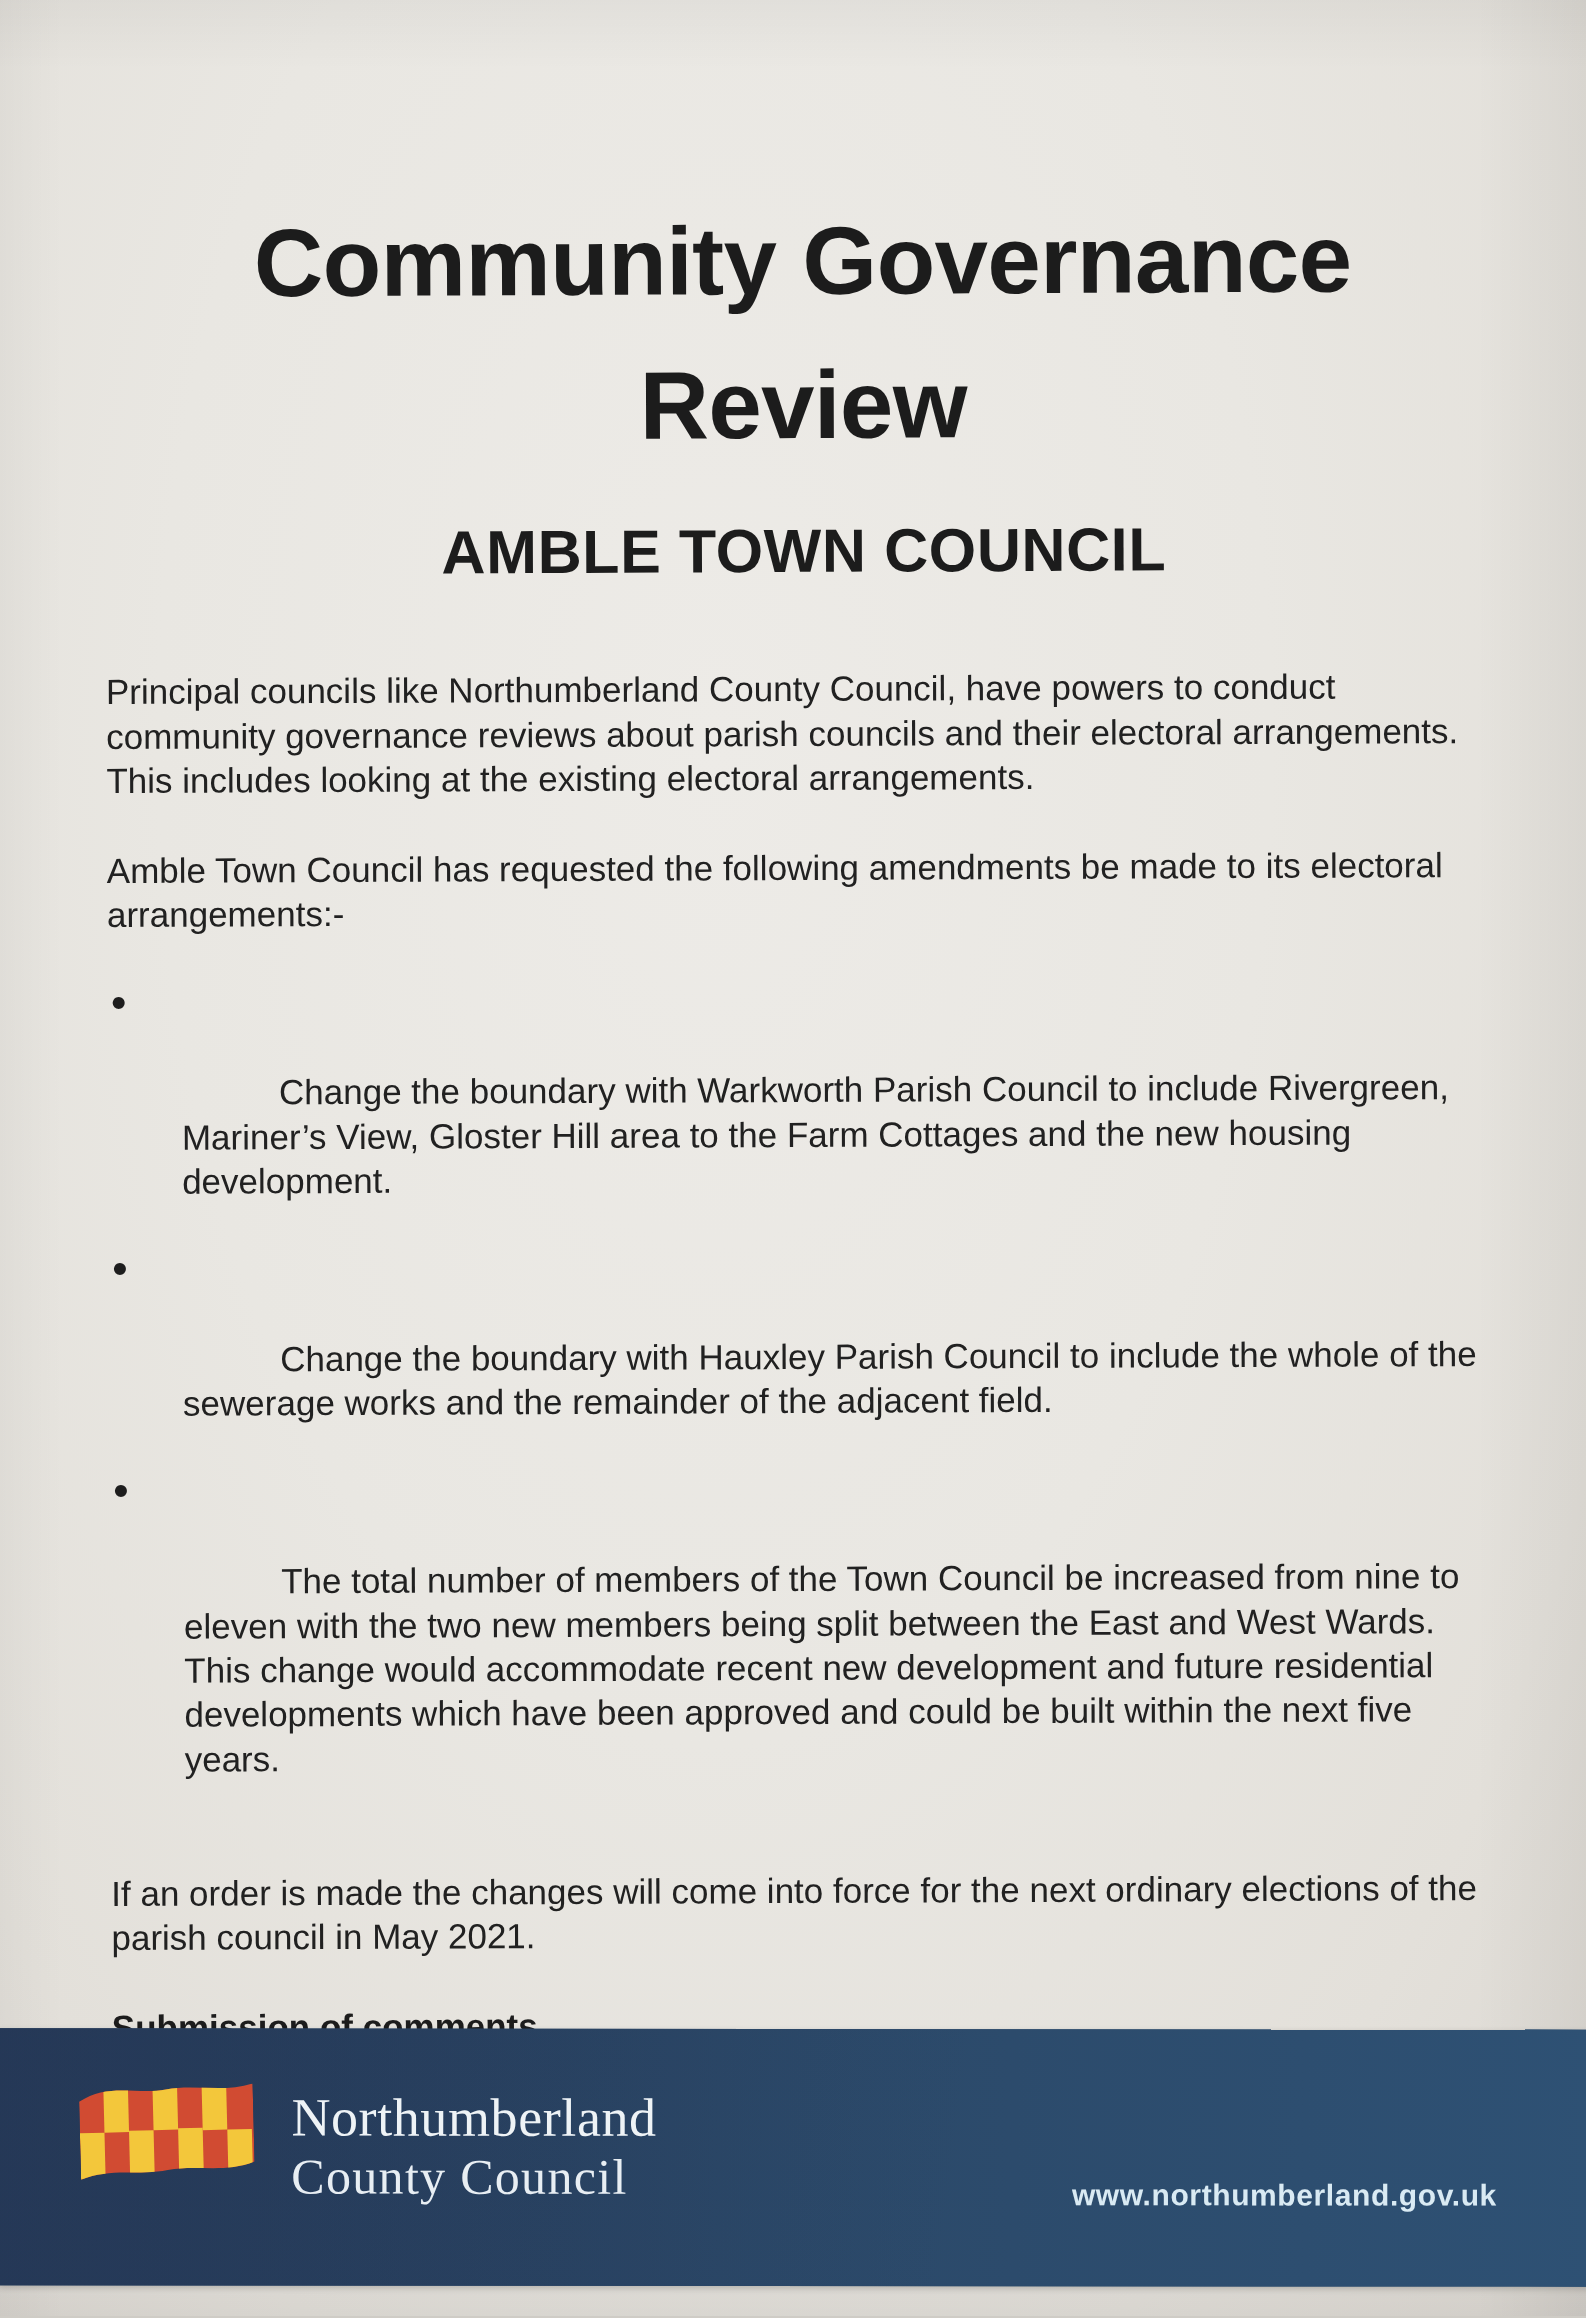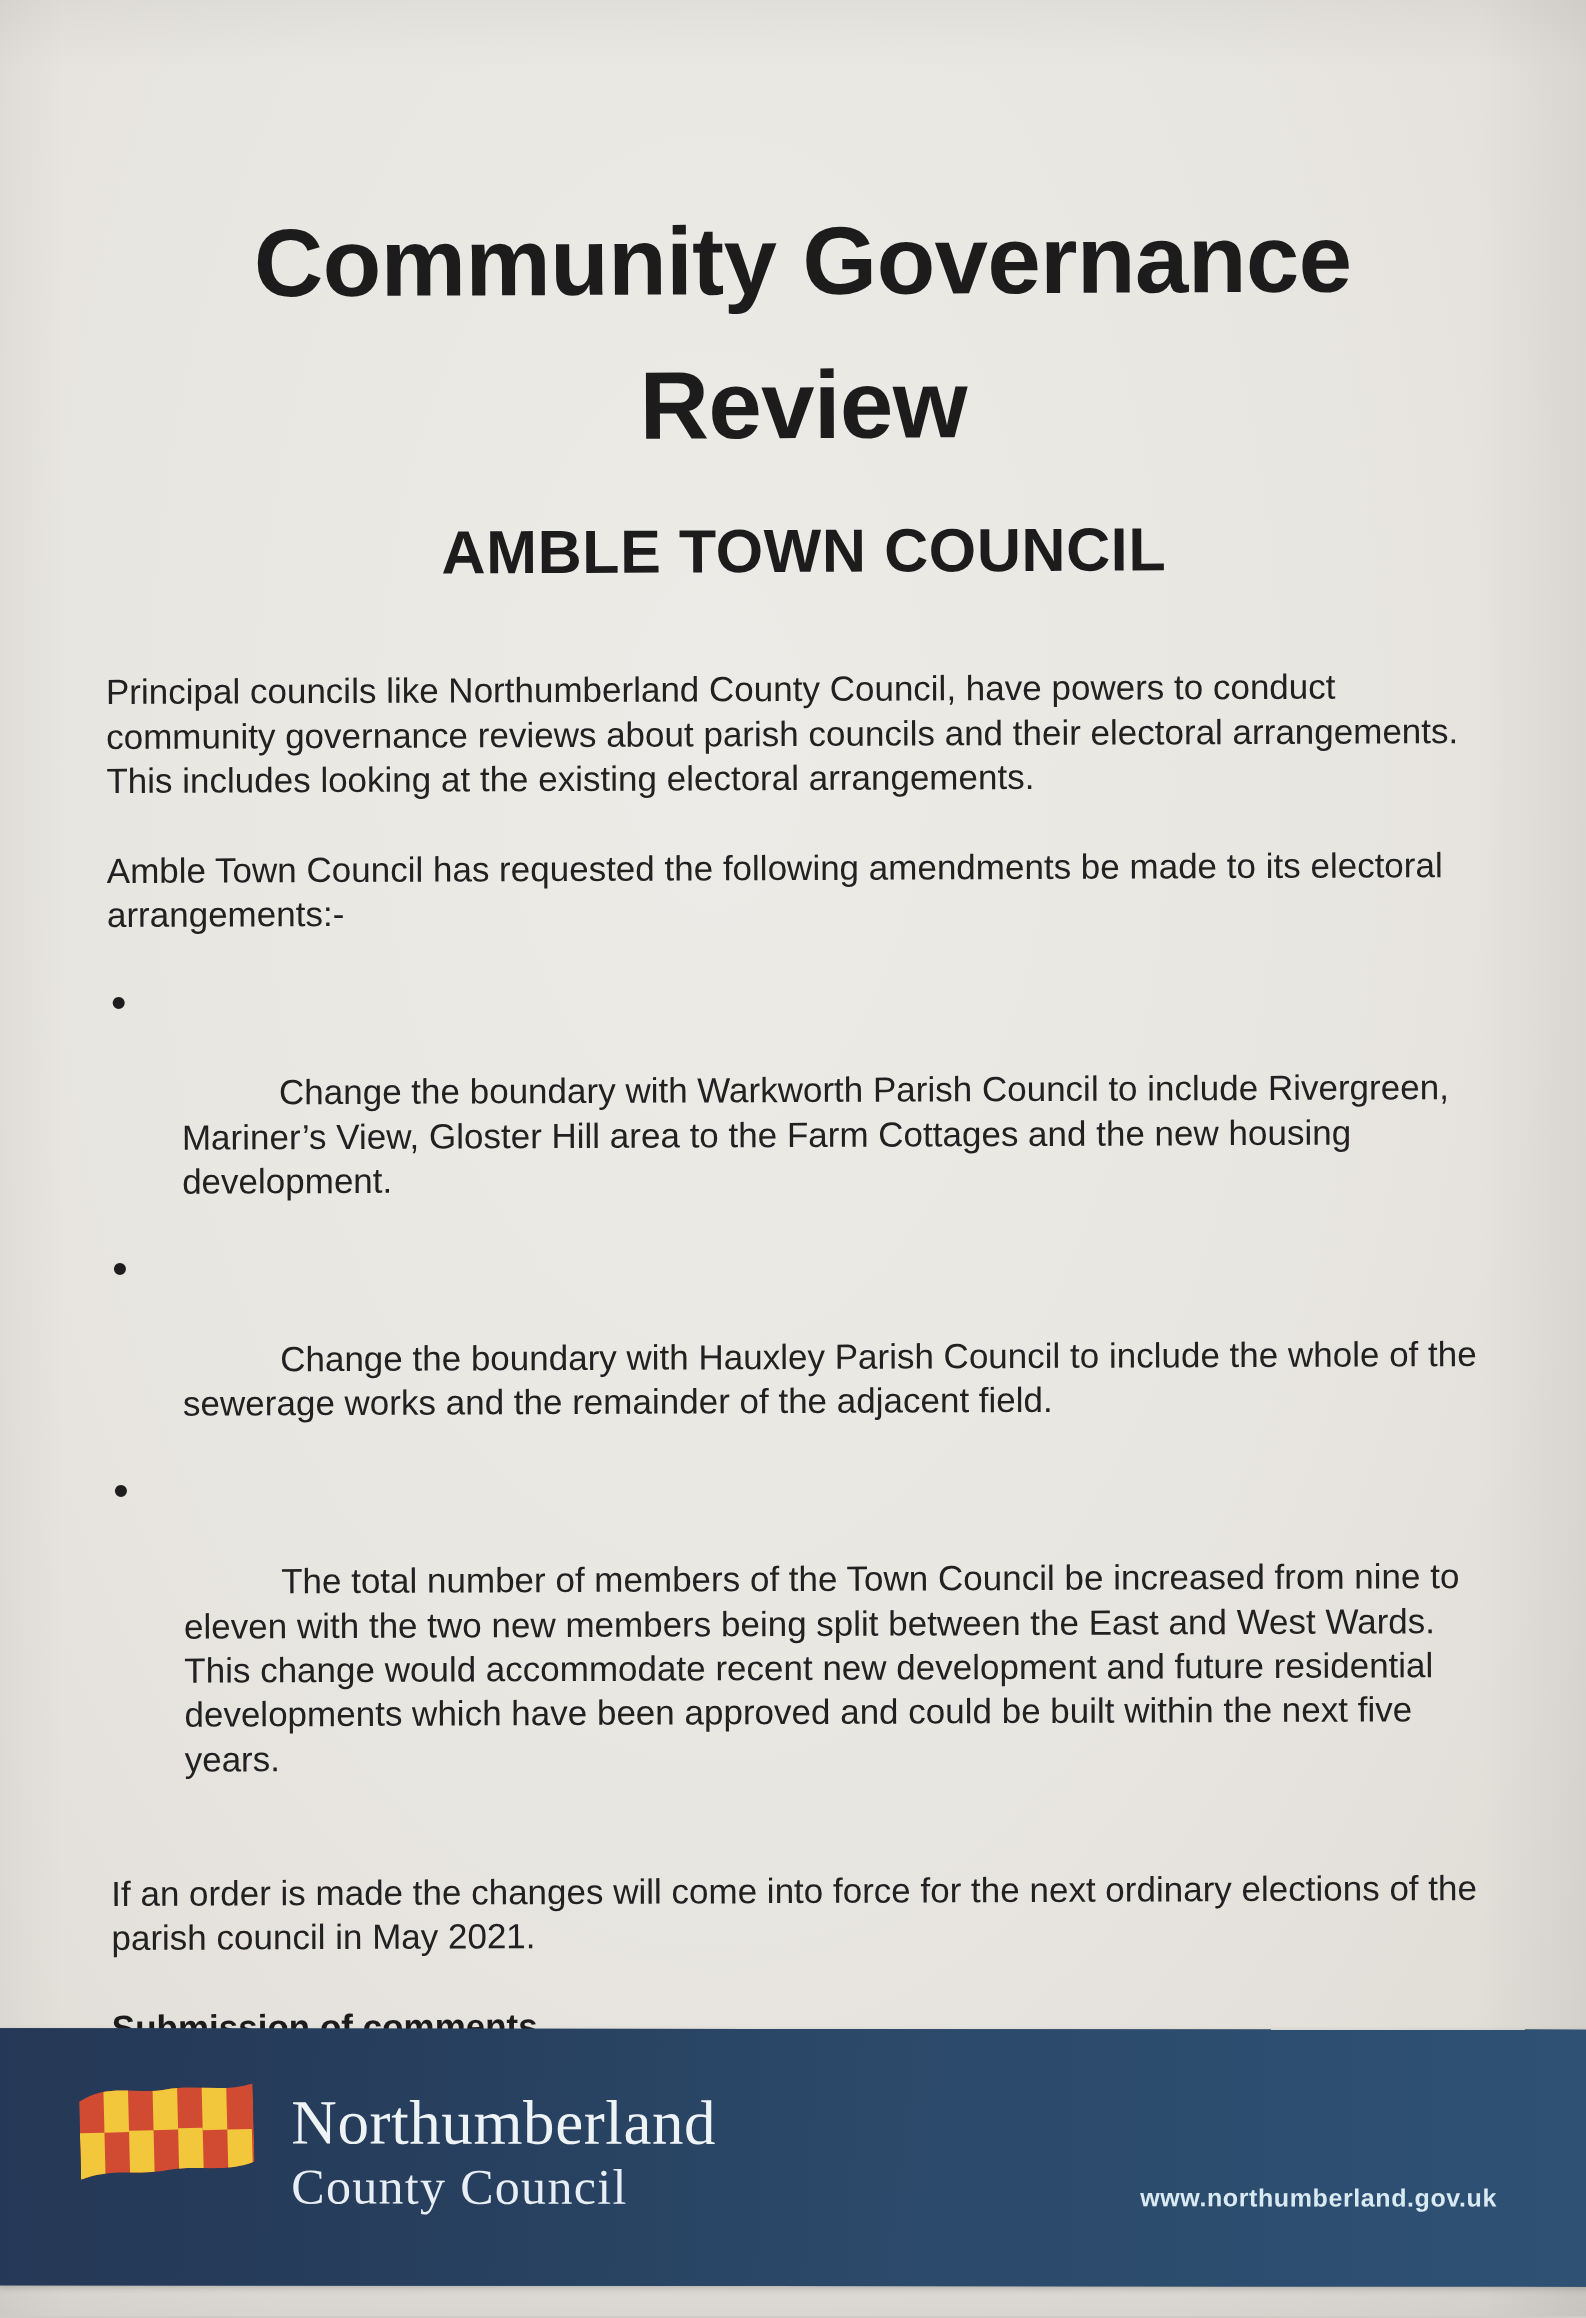--- a/index.html
+++ b/index.html
@@ -112,38 +112,38 @@
   }
   .flag-icon-wrap {
     width: 189px;
     height: 126px;
     margin-right: 30px;
     transform: rotate(-1.5deg);
   }
   .org-text { padding-top: 19px; }
   .org-name {
     font-family: "Liberation Serif", "DejaVu Serif", serif;
-    font-size: 63px;
+    font-size: 54px;
     line-height: 1.05;
     color: #eef3f6;
     letter-spacing: 0.6px;
   }
   .org-subname {
     font-family: "Liberation Serif", "DejaVu Serif", serif;
     font-size: 50px;
     line-height: 1.1;
     margin-top: 3.8px;
     color: #e8eef3;
     letter-spacing: 1.3px;
   }
   .website-url {
     position: absolute;
     right: 101px;
     bottom: 74px;
-    font-size: 25px;
+    font-size: 30px;
     font-weight: bold;
     letter-spacing: 0.6px;
     color: #d9eaf3;
     margin-left: 48px;
   }
 </style>
 </head>
 <body>
 
 <div class="page">

